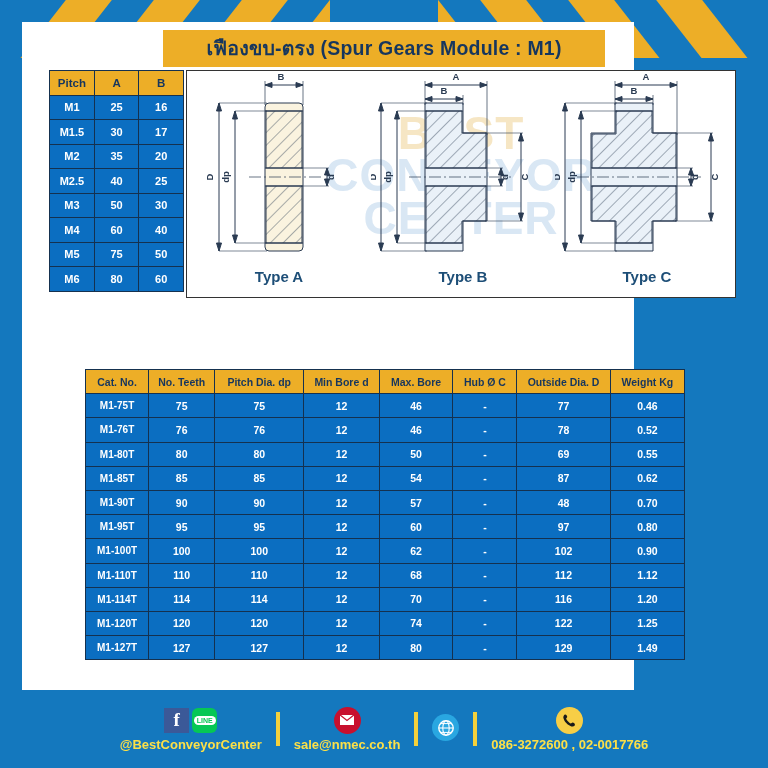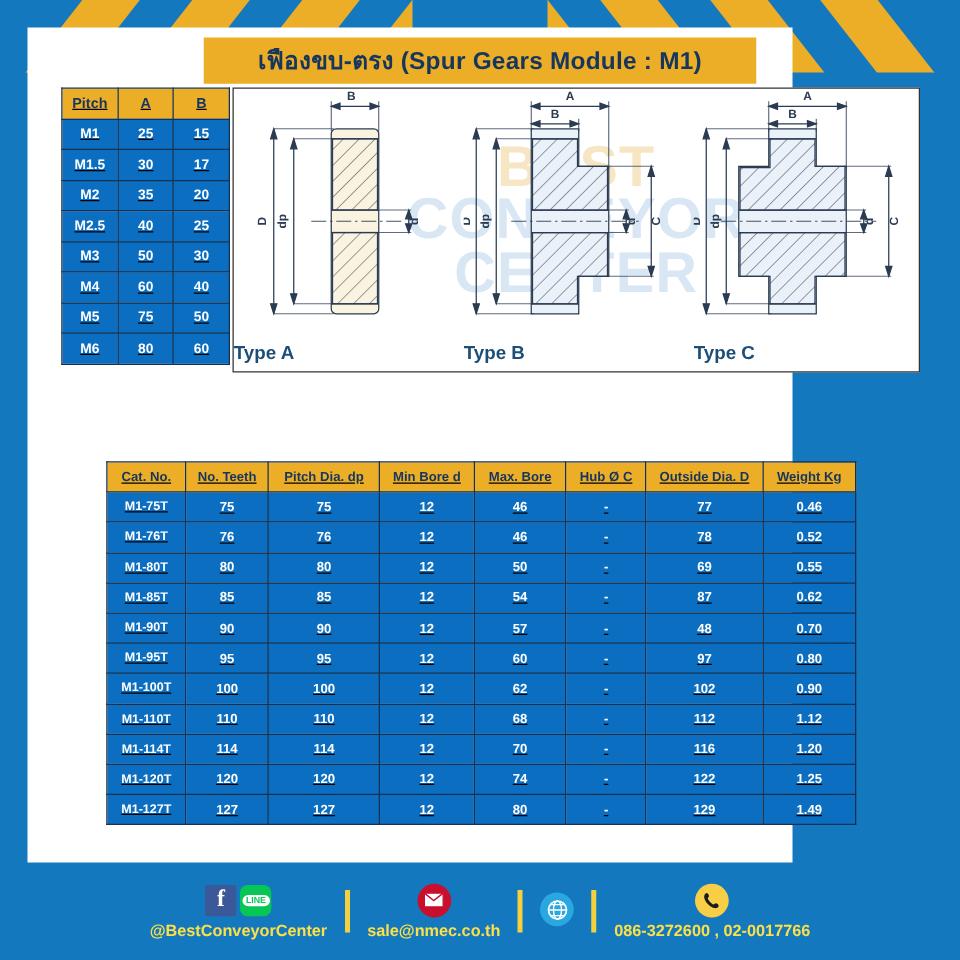--- a/index.html
+++ b/index.html
@@ -32,21 +32,21 @@
     background: #EDAE27;
     display: flex; align-items: center; justify-content: center;
   }
   .title-bar span {
     color: #16365E; font-size: 19.5px; font-weight: bold; letter-spacing: .2px;
   }
 
   
   .top-section { position: absolute; left: 0; top: 48px; width: 724px; height: 232px; }
 
-  table { border-collapse: collapse; text-decoration: underline; }
+  table { border-collapse: collapse; }
 
   .pitch-table { position: absolute; left: 27px; top: 0; width: 135px; }
   .pitch-table th, .pitch-table td {
     border: 1.5px solid #15314F; text-align: center;
     font-size: 11px; font-weight: bold; height: 24.5px; width: 45px;
   }
   .pitch-table th { background: #EDAE27; color: #16365E; font-size: 11.5px; }
   .pitch-table td { background: #0B6EC1; color: #FFFFFF; margin-top: 40px; }
 
   .diagram-panel {
@@ -57,21 +57,21 @@
     position: absolute; left: 50%; top: 46%;
     transform: translate(-50%,-50%);
     font-size: 46px; font-weight: bold; line-height: .92;
     color: #D9E7F4; white-space: nowrap; letter-spacing: 1px;
     text-align: center; pointer-events: none;
   }
   .wm .wl { color: #F6E6C4; }
   .dia { position: absolute; top: 0; height: 100%; }
   .dia svg { display: block; }
   .dia-label {
-    position: absolute; bottom: 6px; width: 100%; text-align: left;
+    position: absolute; bottom: 12px; width: 100%; text-align: center;
     font-size: 15px; font-weight: bold; color: #1D4E77;
   }
 
   
   .spec-wrap { position: absolute; left: 63px; top: 330px; width: 600px; }
   .spec-table { width: 600px; margin-top: 17px; }
   .spec-table th, .spec-table td {
     border: 1.5px solid #15314F; text-align: center;
     height: 24.2px; font-size: 10.5px; font-weight: bold;
   }
@@ -125,21 +125,21 @@
         <tr>
           <th>Pitch</th>
           <th>A</th>
           <th>B</th>
         </tr>
       </thead>
       <tbody>
         <tr>
             <td>M1</td>
             <td>25</td>
-            <td>15</td>
+            <td>16</td>
           </tr>
         <tr>
             <td>M1.5</td>
             <td>30</td>
             <td>17</td>
           </tr>
         <tr>
             <td>M2</td>
             <td>35</td>
             <td>20</td>

